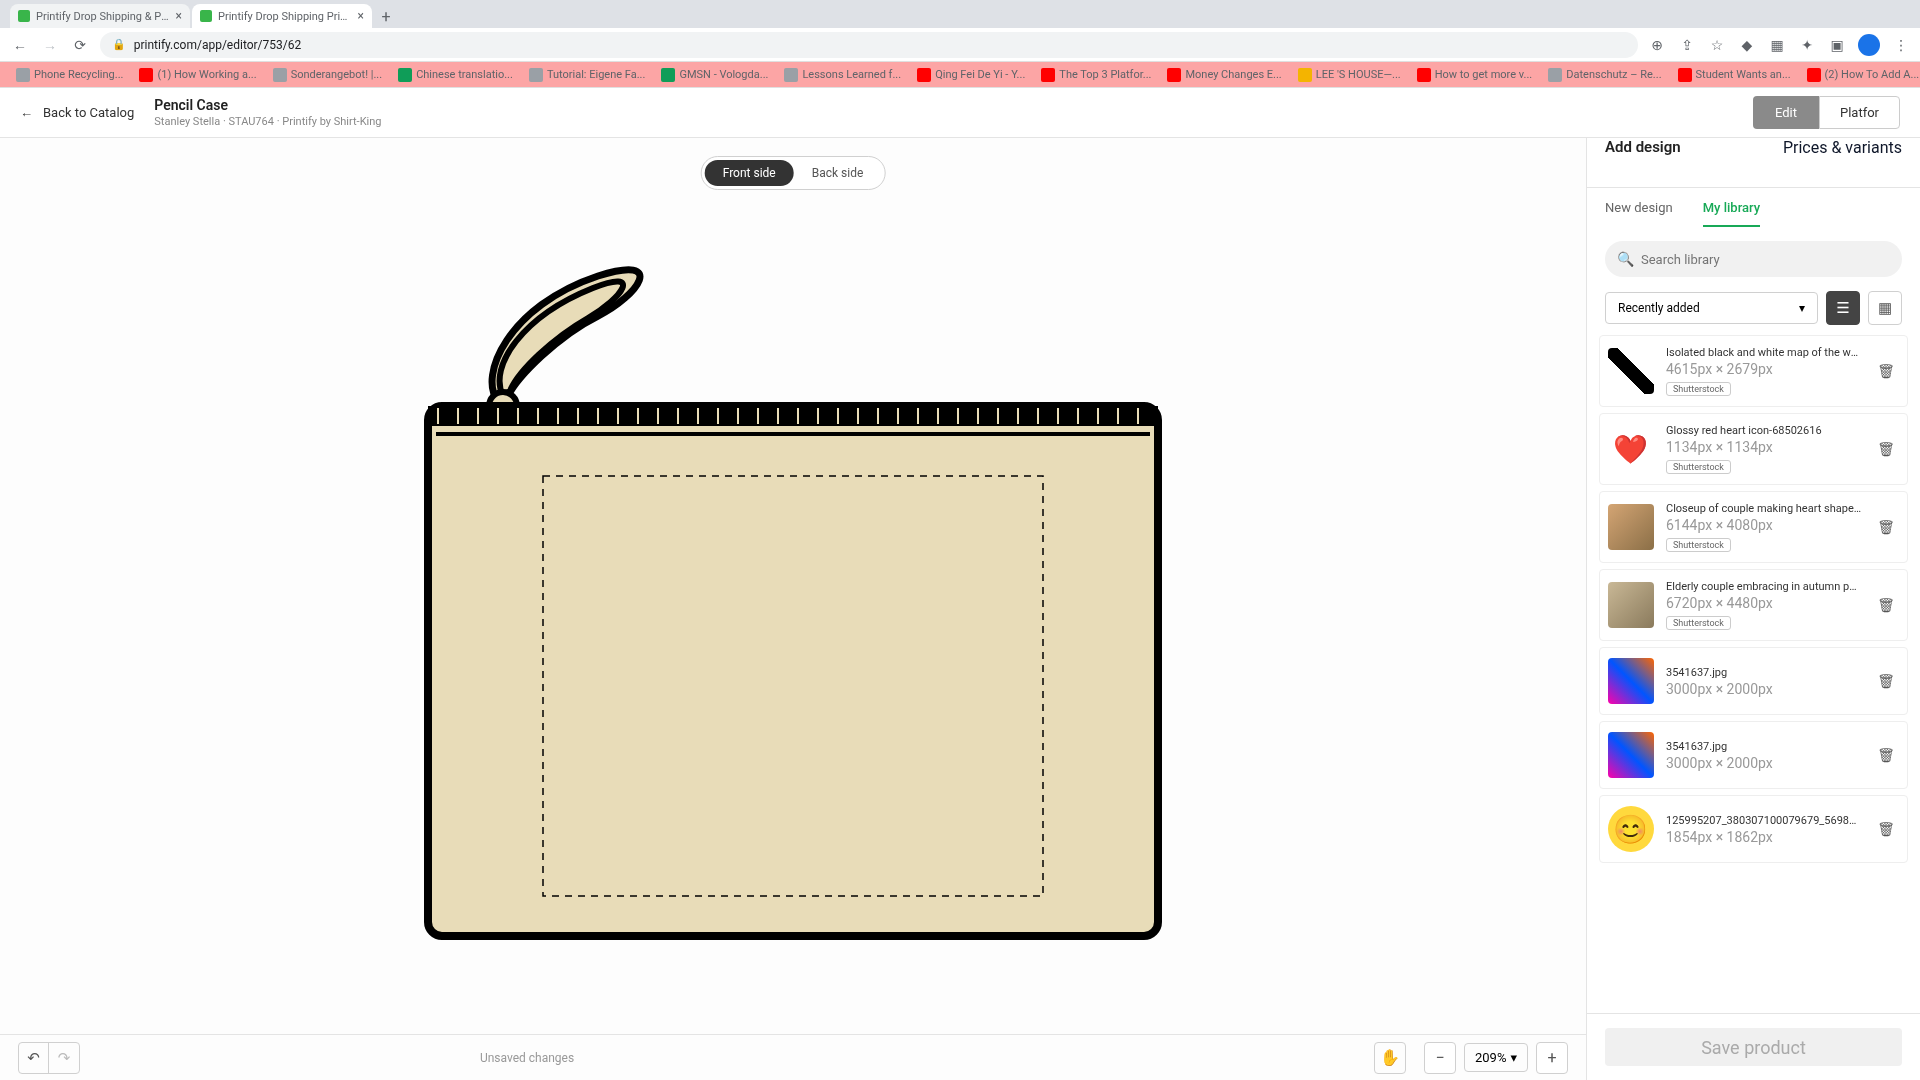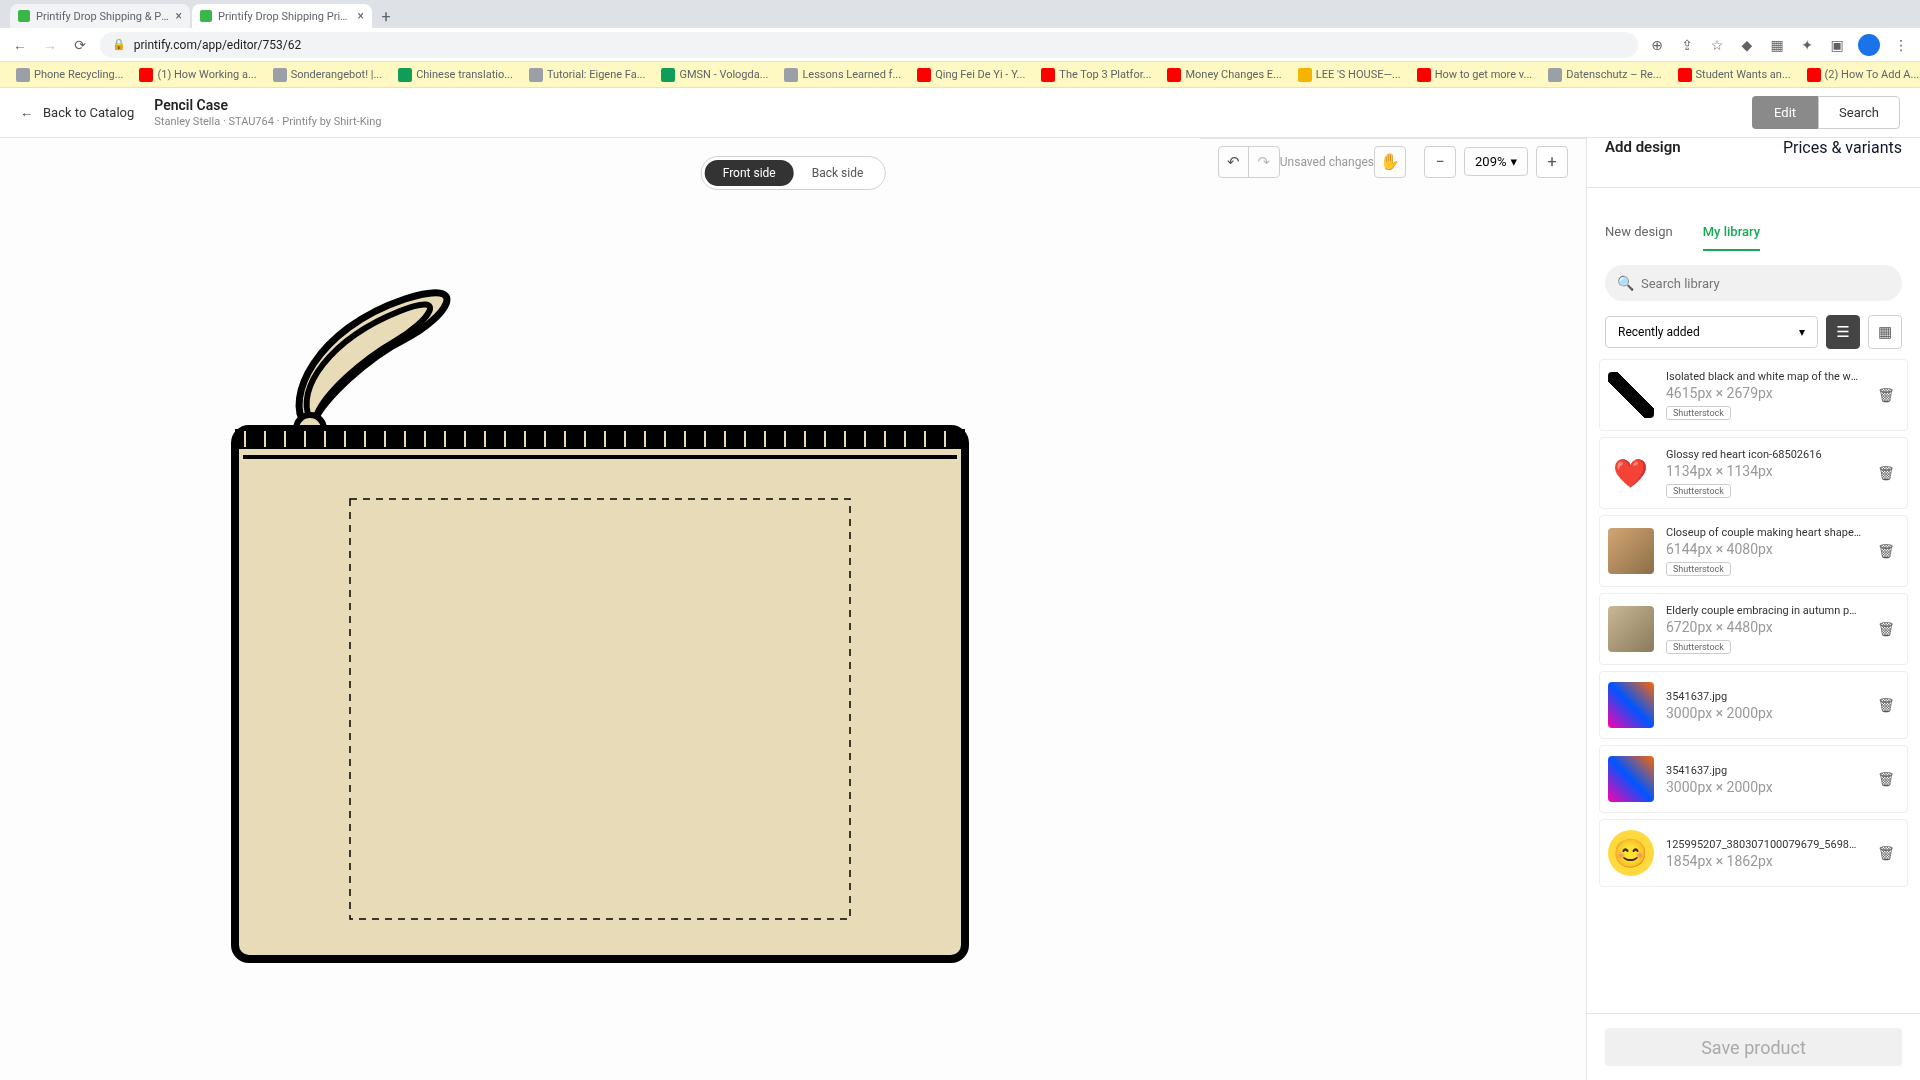--- a/index.html
+++ b/index.html
@@ -16,41 +16,41 @@
 
 .browser-toolbar { height: 34px; background: #fff; display: flex; align-items: center; padding: 0 10px; gap: 10px; border-bottom: 1px solid #e0e0e0; }
 .nav-btn { width: 20px; height: 20px; display: flex; align-items: center; justify-content: center; color: #5f6368; font-size: 14px; cursor: pointer; }
 .nav-btn.disabled { color: #bdc1c6; }
 .url-bar { flex: 1; height: 26px; background: #f1f3f4; border-radius: 13px; display: flex; align-items: center; padding: 0 12px; font-size: 12px; color: #202124; gap: 8px; }
 .url-lock { font-size: 11px; color: #5f6368; }
 .toolbar-icons { display: flex; gap: 12px; align-items: center; }
 .toolbar-icon { width: 18px; height: 18px; display: flex; align-items: center; justify-content: center; color: #5f6368; font-size: 14px; cursor: pointer; }
 .avatar-icon { width: 22px; height: 22px; border-radius: 50%; background: #1a73e8; }
 
-.bookmarks-bar { height: 26px; background: #fef9c3; display: flex; align-items: center; padding: 0 10px; gap: 4px; border-bottom: 1px solid #e0e0e0; font-size: 11px; overflow: hidden; }
+.bookmarks-bar { height: 26px; background: #fca5a5; display: flex; align-items: center; padding: 0 10px; gap: 4px; border-bottom: 1px solid #e0e0e0; font-size: 11px; overflow: hidden; }
 .bookmark { display: flex; align-items: center; gap: 4px; padding: 2px 6px; color: #5f6368; white-space: nowrap; cursor: pointer; }
 .bm-icon { width: 14px; height: 14px; border-radius: 2px; flex-shrink: 0; }
 .bm-red { background: #ff0000; }
 .bm-gray { background: #9aa0a6; }
 .bm-green { background: #0f9d58; }
 .bm-orange { background: #f4b400; }
 
 
 .app-header { height: 50px; border-bottom: 1px solid #e4e4e4; display: flex; align-items: center; padding: 0 20px; }
 .back-catalog { display: flex; align-items: center; gap: 10px; font-size: 13px; color: #333; cursor: pointer; }
 .product-info { margin-left: 20px; }
 .product-title { font-size: 14px; font-weight: 600; color: #222; }
 .product-sub { font-size: 11px; color: #888; margin-top: 2px; }
 .header-actions { margin-left: auto; display: flex; align-items: center; gap: 0; }
 .btn-edit { background: #8a8a8a; color: #fff; border: none; padding: 9px 22px; font-size: 13px; border-radius: 4px 0 0 4px; cursor: pointer; }
 .btn-preview { background: #fff; color: #333; border: 1px solid #ccc; padding: 8px 20px; font-size: 13px; border-radius: 0 4px 4px 0; cursor: pointer; }
 
 
 .app-body { flex: 1; display: flex; overflow: hidden; }
-.canvas-area { flex: 1; position: relative; background: #fdfdfd; display: flex; flex-direction: row; justify-content: center; }
+.canvas-area { flex: 1; position: relative; background: #fdfdfd; display: flex; flex-direction: column; justify-content: center; }
 .side-toggle { position: absolute; top: 18px; left: 50%; transform: translateX(-50%); display: flex; background: #fff; border: 1px solid #d0d0d0; border-radius: 20px; padding: 3px; z-index: 5; }
 .side-btn { padding: 6px 18px; font-size: 12px; border-radius: 16px; cursor: pointer; color: #555; }
 .side-btn.active { background: #333; color: #fff; }
 
 .canvas-stage { flex: 1; display: flex; align-items: center; justify-content: center; position: relative; }
 .pencil-case-svg { width: 810px; height: 740px; }
 
 
 .bottom-bar { height: 46px; border-top: 1px solid #e4e4e4; display: flex; align-items: center; padding: 0 18px; }
 .undo-redo { display: flex; border: 1px solid #d0d0d0; border-radius: 4px; }
@@ -61,21 +61,21 @@
 .zoom-btn { width: 32px; height: 32px; border: 1px solid #d0d0d0; border-radius: 4px; display: flex; align-items: center; justify-content: center; font-size: 16px; color: #555; cursor: pointer; background: #fff; }
 .zoom-pct { display: flex; align-items: center; gap: 4px; border: 1px solid #d0d0d0; border-radius: 4px; padding: 6px 10px; font-size: 13px; cursor: pointer; }
 .grab-btn { width: 32px; height: 32px; border: 1px solid #d0d0d0; border-radius: 4px; display: flex; align-items: center; justify-content: center; cursor: pointer; margin-right: 10px; }
 
 
 .right-panel { width: 334px; border-left: 1px solid #e4e4e4; display: flex; flex-direction: column; }
 .rp-header { height: 50px; border-bottom: 1px solid #e4e4e4; display: flex; align-items: flex-start; padding: 0 18px; }
 .rp-title { font-size: 15px; font-weight: 600; color: #222; }
 .rp-prices { margin-left: auto; font-size: 16px; color: #0f172a; cursor: pointer; }
 .rp-tabs { display: flex; padding: 12px 18px 0; gap: 30px; font-size: 13px; }
-.rp-tab { padding-bottom: 10px; color: #666; cursor: pointer; border-bottom: 2px solid transparent; margin-top: 24px; }
+.rp-tab { padding-bottom: 10px; color: #666; cursor: pointer; border-bottom: 2px solid transparent; }
 .rp-tab.active { color: #18a957; border-bottom-color: #18a957; font-weight: 500; }
 .rp-search { margin: 14px 18px 0; position: relative; }
 .rp-search input { width: 100%; height: 36px; border: none; background: #f1f1f1; border-radius: 18px; padding: 0 14px 0 36px; font-size: 13px; outline: none; }
 .rp-search-icon { position: absolute; left: 12px; top: 50%; transform: translateY(-50%); color: #777; font-size: 14px; }
 .rp-filters { display: flex; align-items: center; gap: 8px; padding: 14px 18px 10px; }
 .rp-sort { flex: 1; border: 1px solid #d0d0d0; border-radius: 4px; padding: 8px 12px; font-size: 12px; display: flex; justify-content: space-between; align-items: center; cursor: pointer; }
 .rp-view-btn { width: 34px; height: 34px; border: 1px solid #d0d0d0; border-radius: 4px; display: flex; align-items: center; justify-content: center; cursor: pointer; color: #555; font-size: 15px; }
 .rp-view-btn.active { background: #444; color: #fff; border-color: #444; }
 
 .lib-list { flex: 1; overflow-y: auto; padding: 0 12px 12px; }
@@ -203,21 +203,21 @@
   <div class="back-catalog">
     <span>←</span>
     <span>Back to Catalog</span>
   </div>
   <div class="product-info">
     <div class="product-title">Pencil Case</div>
     <div class="product-sub">Stanley Stella · STAU764 · Printify by Shirt-King</div>
   </div>
   <div class="header-actions">
     <button class="btn-edit">Edit</button>
-    <button class="btn-preview">Search</button>
+    <button class="btn-preview">Platfor</button>
   </div>
 </div>
 
 <div class="app-body">
   <div class="canvas-area">
     <div class="side-toggle">
       <div class="side-btn active">Front side</div>
       <div class="side-btn">Back side</div>
     </div>
 

